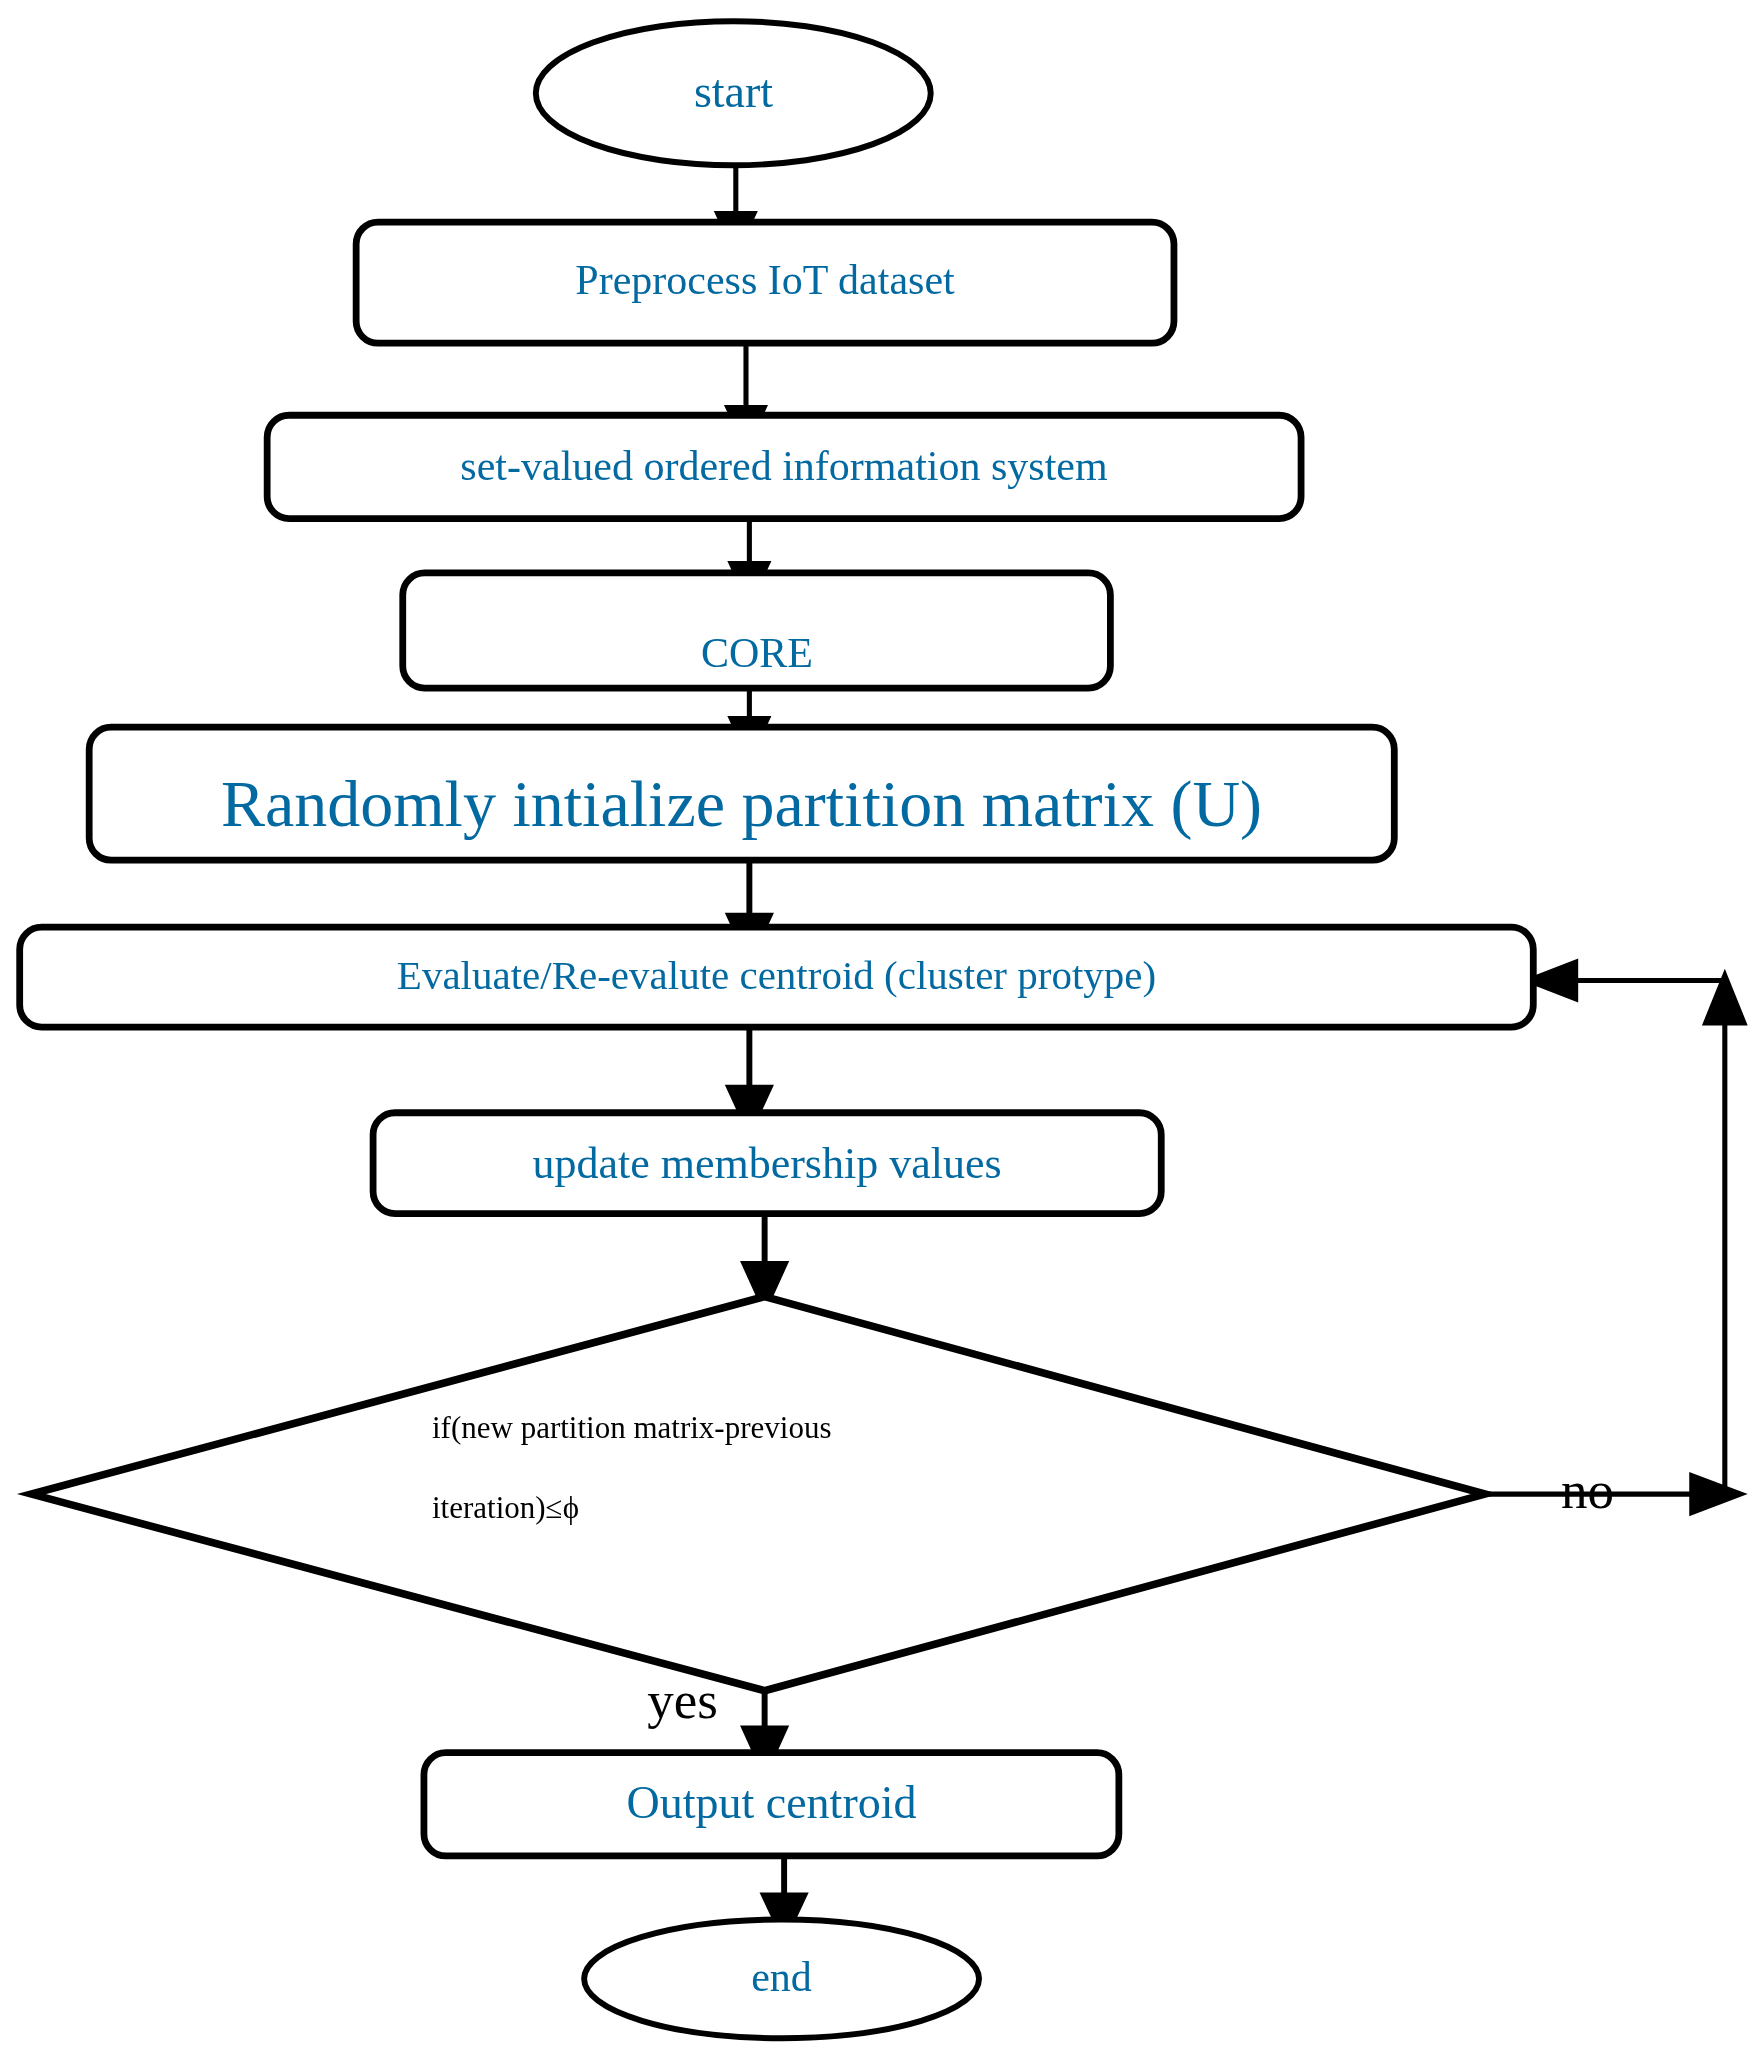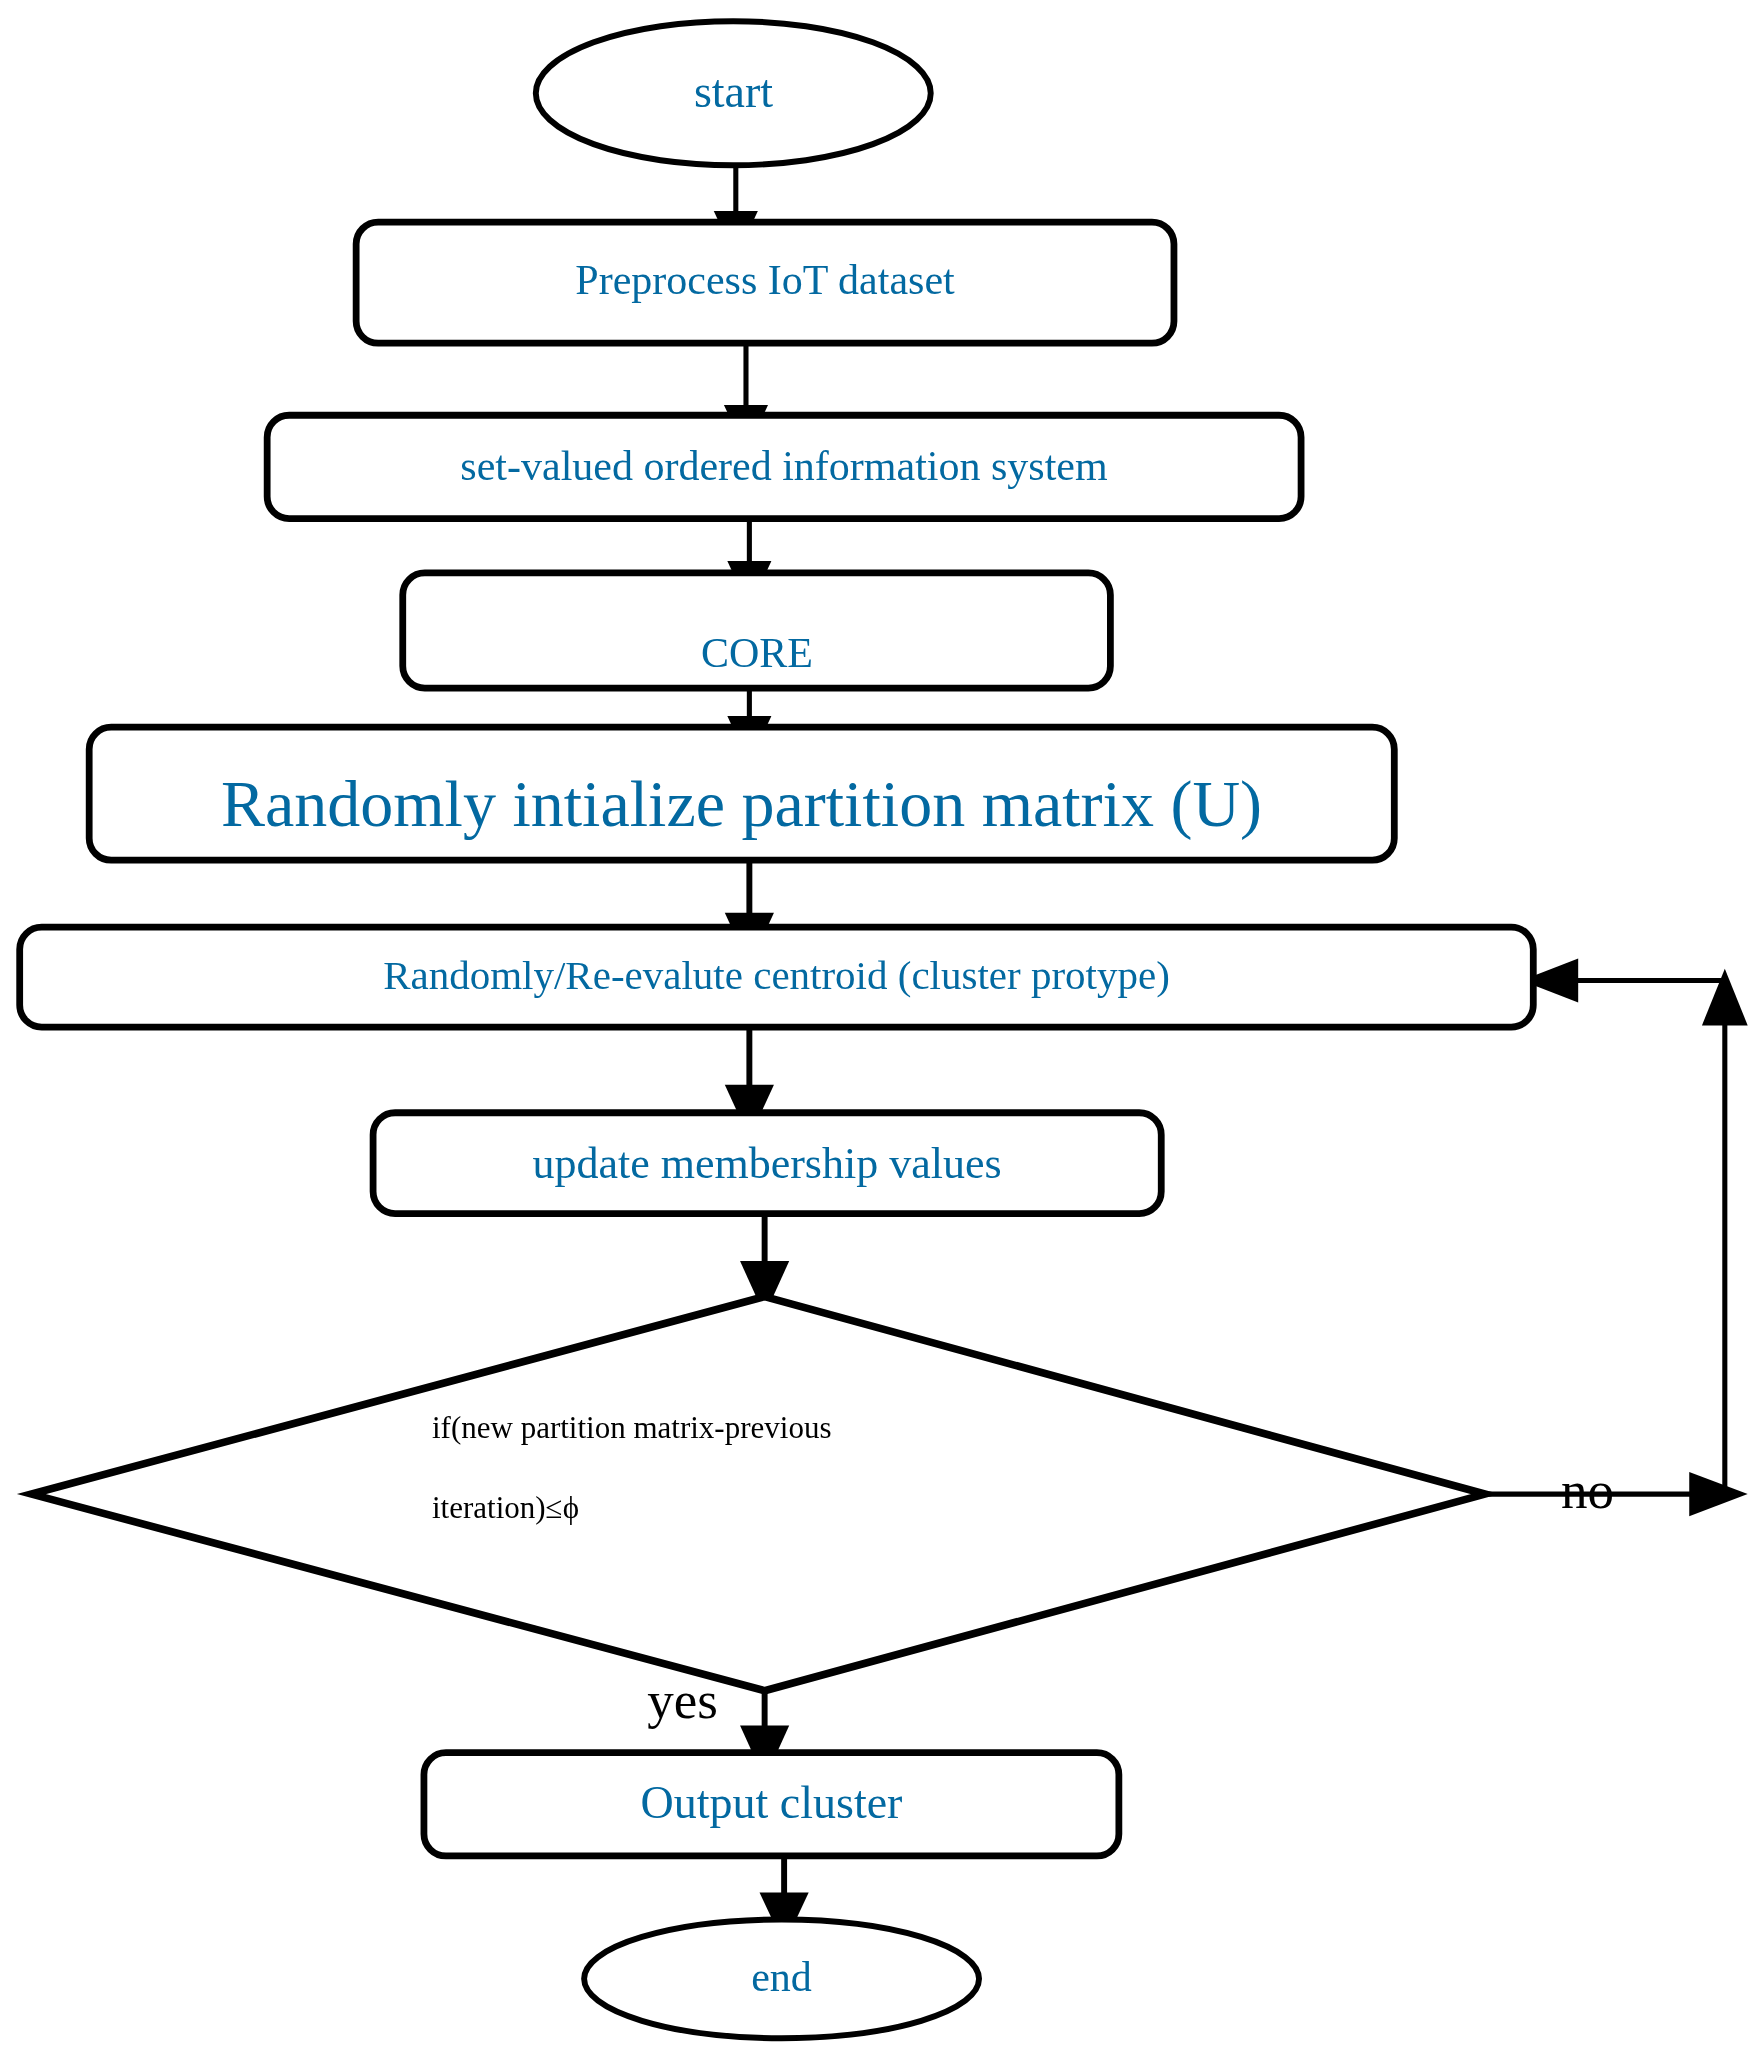--- a/index.html
+++ b/index.html
@@ -148,30 +148,30 @@
   <div class="node-label" style="left:536px; top:69px; width:395px; font-size:46px;">start</div>
 
   <div class="node-label" style="left:356px; top:259px; width:818px; font-size:42px;">Preprocess IoT dataset</div>
 
   <div class="node-label" style="left:267px; top:445px; width:1034px; font-size:42px;">set-valued ordered information system</div>
 
   <div class="node-label" style="left:403px; top:632px; width:708px; font-size:42px;">CORE</div>
 
   <div class="node-label" style="left:89px; top:771px; width:1305px; font-size:66px;">Randomly intialize partition matrix (U)</div>
 
-  <div class="node-label" style="left:19.5px; top:955px; width:1514px; font-size:41px;">Randomly/Re-evalute centroid (cluster protype)</div>
+  <div class="node-label" style="left:19.5px; top:955px; width:1514px; font-size:41px;">Evaluate/Re-evalute centroid (cluster protype)</div>
 
   <div class="node-label" style="left:373px; top:1142px; width:788px; font-size:44px;">update membership values</div>
 
   <div class="cond-label" style="left:432px; top:1412px; font-size:31px;">
     <span class="cond-line spread">if(new   partition   matrix-previous</span>
     <span class="cond-line" style="margin-top:49px;">iteration)≤ϕ</span>
   </div>
 
-  <div class="node-label" style="left:424px; top:1780px; width:695px; font-size:46px;">Output cluster</div>
+  <div class="node-label" style="left:424px; top:1780px; width:695px; font-size:46px;">Output centroid</div>
 
   <div class="node-label" style="left:584px; top:1956px; width:395px; font-size:42px;">end</div>
 
   <div class="edge-label" style="left:623px; top:1674px; width:119px; font-size:53px;">yes</div>
 
   <div class="edge-label" style="left:1541px; top:1464px; width:93px; font-size:53px;">no</div>
 
 </div>
 
 

